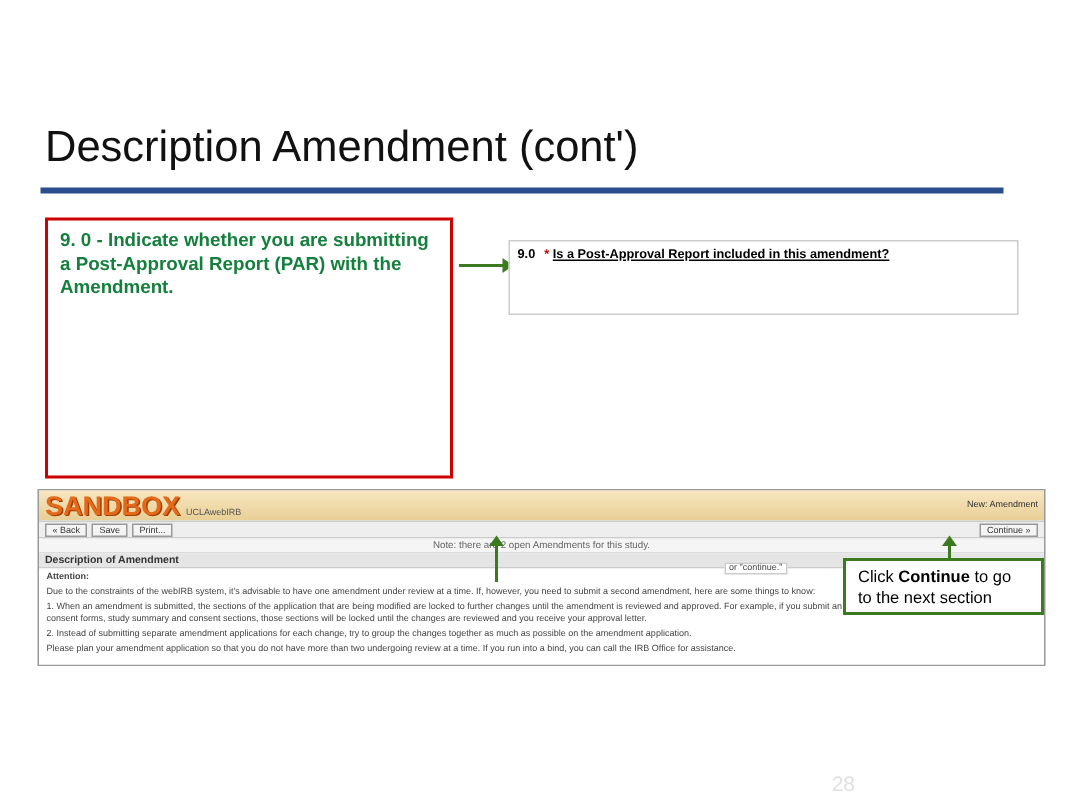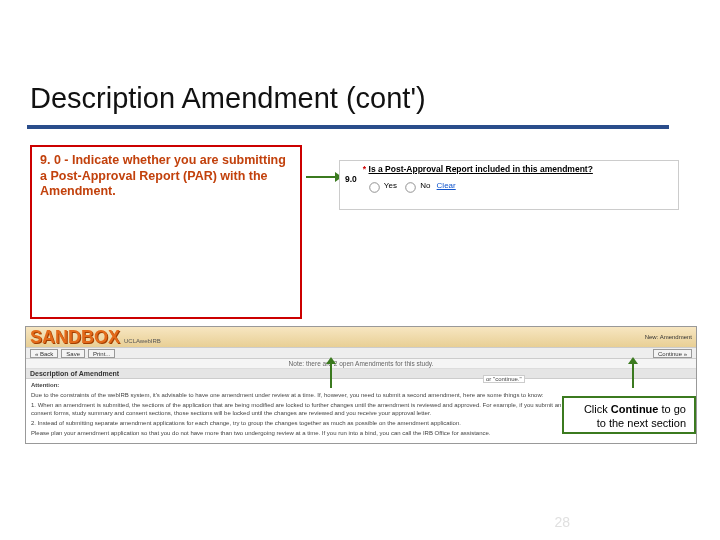--- a/index.html
+++ b/index.html
@@ -38,21 +38,21 @@
     position: absolute;
     top: 145px;
     left: 30px;
     width: 272px;
     height: 174px;
     border: 2px solid #cc0000;
     background: #fff;
     padding: 6px 8px;
     font-size: 12.5px;
     line-height: 1.25;
-    color: #c2410c;
+    color: #15803d;
   }
   .inst-box b { font-weight: bold; }
   .inst-box ul { margin: 4px 0 0 14px; padding: 0; }
   .inst-box li { margin-bottom: 2px; }
   
   .arrow1 {
     position: absolute;
     top: 176px;
     left: 306px;
     width: 30px;
@@ -167,26 +167,25 @@
     color: #000;
     padding: 5px 8px;
     line-height: 1.25;
   }
   .callout-save {
     top: 388px;
     left: 276px;
     width: 174px;
   }
   .callout-cont {
-    top: 396px;
+    top: 372px;
     left: 610px;
     width: 114px;
     height: 38px;
     font-size: 11px;
-    text-align: right;
   }
   
   
   .arrow-up {
     position: absolute;
     width: 2px;
     background: #3b7a1f;
   }
   .arrow-up:before {
     content: "";
@@ -245,25 +244,20 @@
     <b>9. 0 - Indicate whether you are submitting a Post-Approval Report  (PAR) with the Amendment.</b>
   </div>
   <div class="arrow1"></div>
 
   <div class="form-snip">
     <div class="row">
       <span class="q-num">9.0</span>
       <span>
         <span class="red-star">*</span>
         <span class="q-text" style="font-weight:bold;text-decoration:underline;">Is a Post-Approval Report included in this amendment?</span>
-        <div class="radio-row">
-          <label><input type="radio" style=""><span>Yes</span></label>
-          <label><input type="radio" style=""><span>No</span></label>
-          <a class="clear-link">Clear</a>
-        </div>
       </span>
     </div>
   </div>
 
   <div class="sandbox">
     <div class="sandbox-header">
       <span>
         <span class="sb-logo">SANDBOX</span>
         <span class="sb-sub">UCLAwebIRB</span>
       </span>

